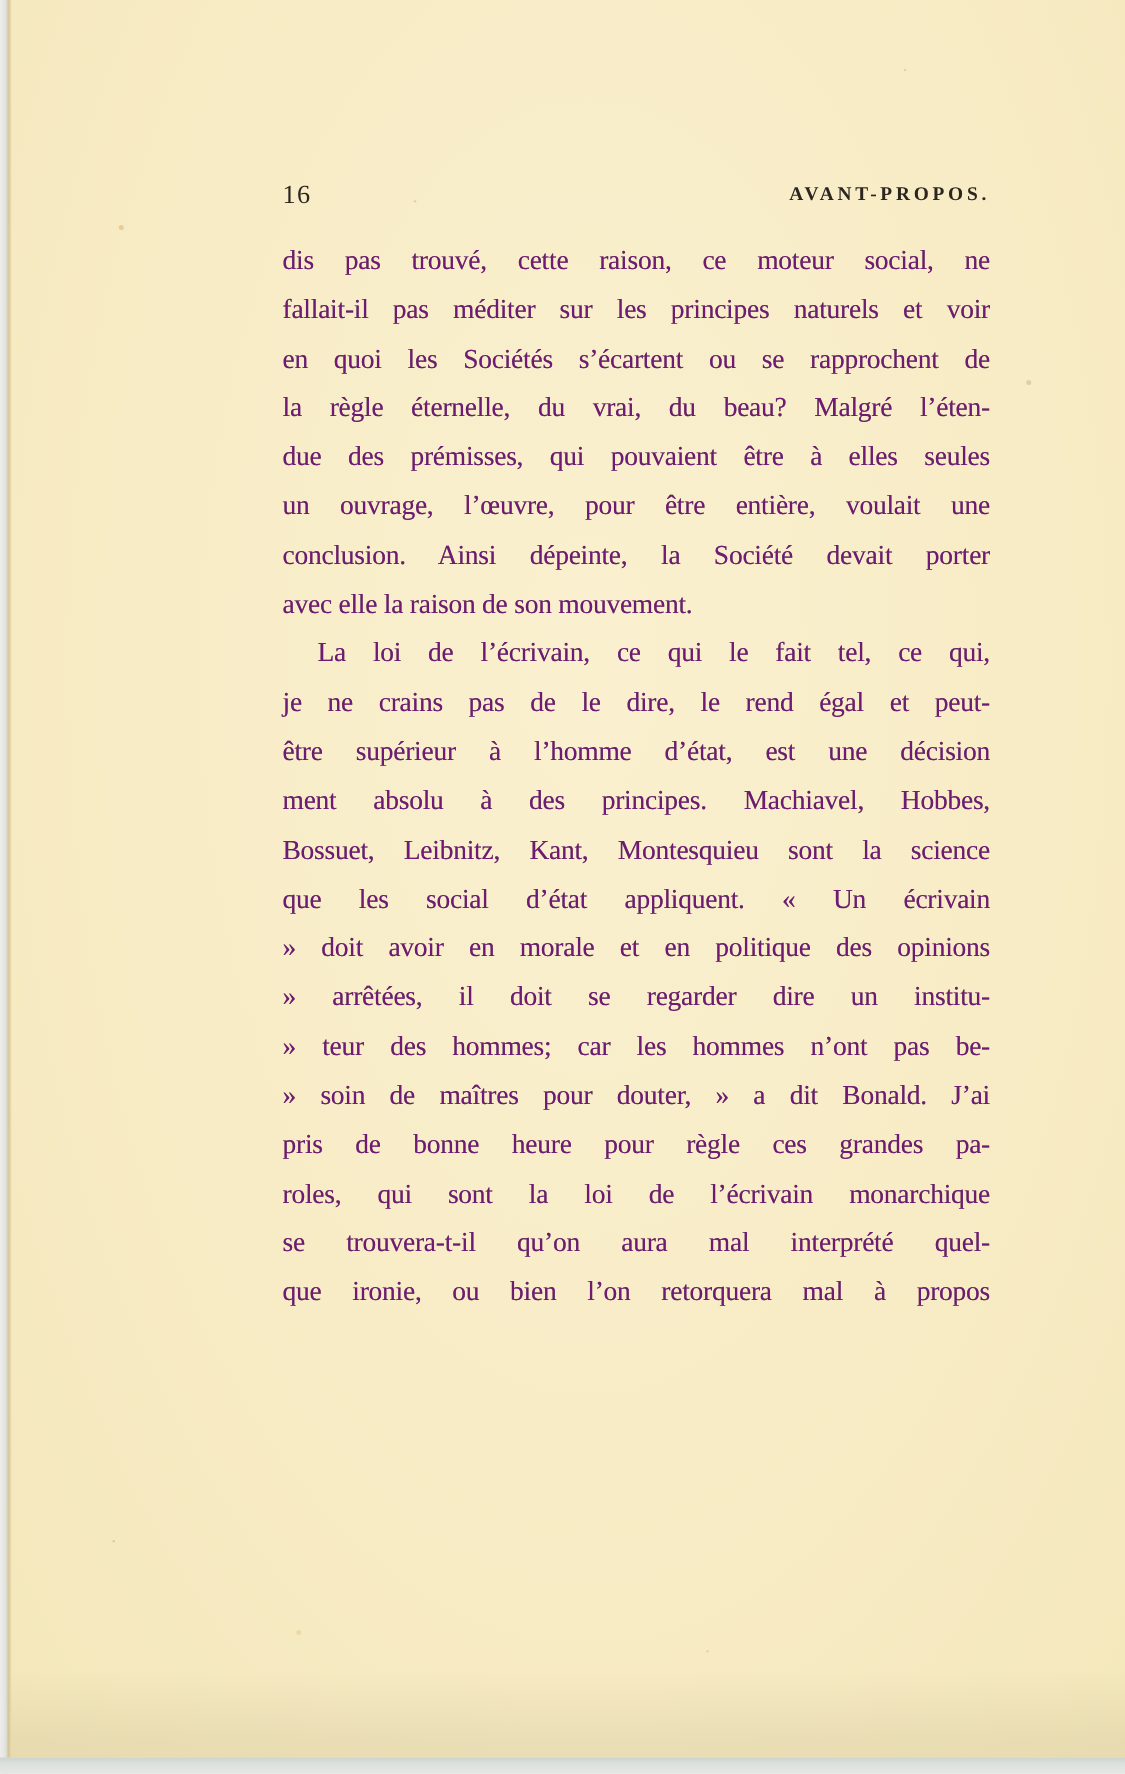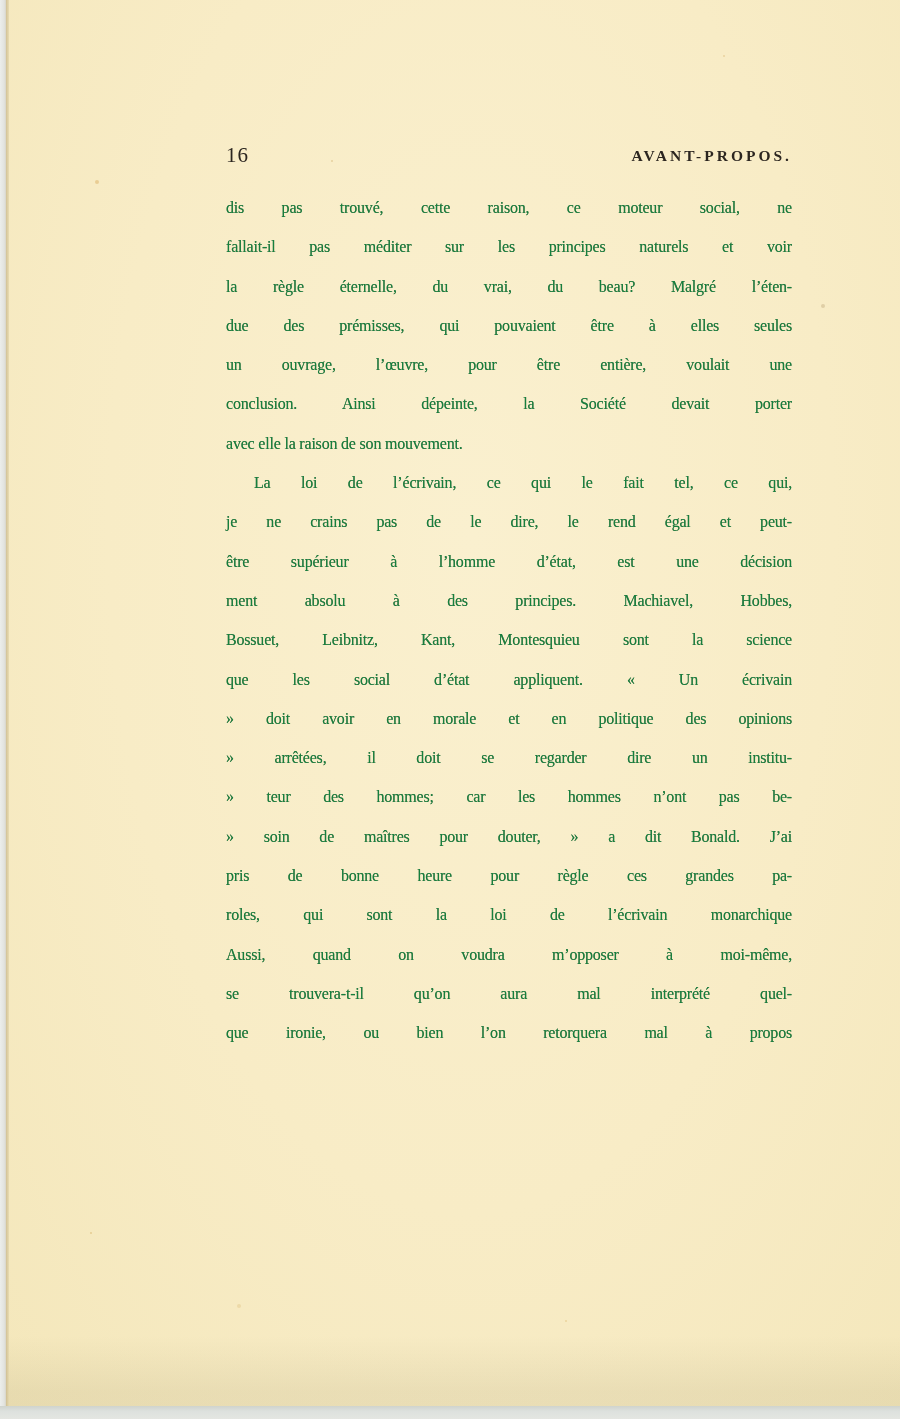--- a/index.html
+++ b/index.html
@@ -61,22 +61,22 @@
   }
   .running-title {
     position: absolute; left: 0; right: 0; top: 6px;
     text-align: right;
     font-size: 15.5px; font-weight: bold; letter-spacing: 3px;
   }
 
   .text-block {
     position: absolute;
     left: 226px; top: 188px; width: 566px;
-    color: #15803d;
-    font-size: 16px;
+    color: #701a75;
+    font-size: 22px;
     letter-spacing: -0.2px;
     text-shadow: 0 0 0.5px rgba(43,37,30,0.55);
   }
   .ln {
     height: 39.3px;
     line-height: 39.3px;
     white-space: normal;
   }
   .j { text-align: justify; text-align-last: justify; text-justify: inter-word; }
   .ind { text-indent: 28px; }
@@ -93,37 +93,37 @@
 
   <div class="header-row">
     <div class="page-number">16</div>
     <div class="running-title">AVANT-PROPOS.</div>
   </div>
 
   <div class="text-block">
     <div>
       <div class="ln j">dis pas trouvé, cette raison, ce moteur social, ne</div>
       <div class="ln j">fallait-il pas méditer sur les principes naturels et voir</div>
+      <div class="ln j">en quoi les Sociétés s’écartent ou se rapprochent de</div>
       <div class="ln j">la règle éternelle, du vrai, du beau? Malgré l’éten-</div>
       <div class="ln j">due des prémisses, qui pouvaient être à elles seules</div>
       <div class="ln j">un ouvrage, l’œuvre, pour être entière, voulait une</div>
       <div class="ln j">conclusion. Ainsi dépeinte, la Société devait porter</div>
       <div class="ln">avec elle la raison de son mouvement.</div>
     </div>
     <div>
       <div class="ln j ind">La loi de l’écrivain, ce qui le fait tel, ce qui,</div>
       <div class="ln j">je ne crains pas de le dire, le rend égal et peut-</div>
       <div class="ln j">être supérieur à l’homme d’état, est une décision</div>
       <div class="ln j">ment absolu à des principes. Machiavel, Hobbes,</div>
       <div class="ln j">Bossuet, Leibnitz, Kant, Montesquieu sont la science</div>
       <div class="ln j">que les social d’état appliquent. « Un écrivain</div>
       <div class="ln j">» doit avoir en morale et en politique des opinions</div>
       <div class="ln j">» arrêtées, il doit se regarder dire un institu-</div>
       <div class="ln j">» teur des hommes; car les hommes n’ont pas be-</div>
       <div class="ln j">» soin de maîtres pour douter, » a dit Bonald. J’ai</div>
       <div class="ln j">pris de bonne heure pour règle ces grandes pa-</div>
       <div class="ln j">roles, qui sont la loi de l’écrivain monarchique</div>
-      <div class="ln j">Aussi, quand on voudra m’opposer à moi-même,</div>
       <div class="ln j">se trouvera-t-il qu’on aura mal interprété quel-</div>
       <div class="ln j">que ironie, ou bien l’on retorquera mal à propos</div>
     </div>
   </div>
 </div>
 
 </body></html>

